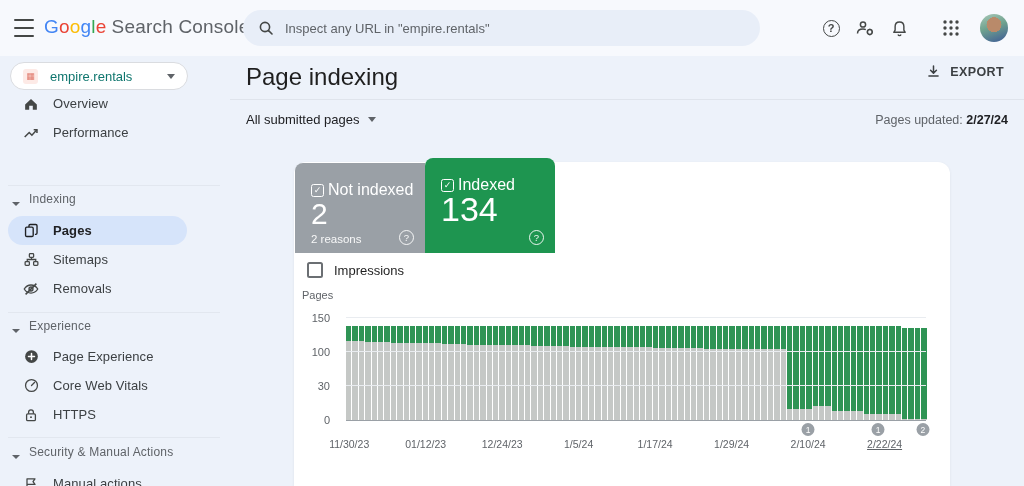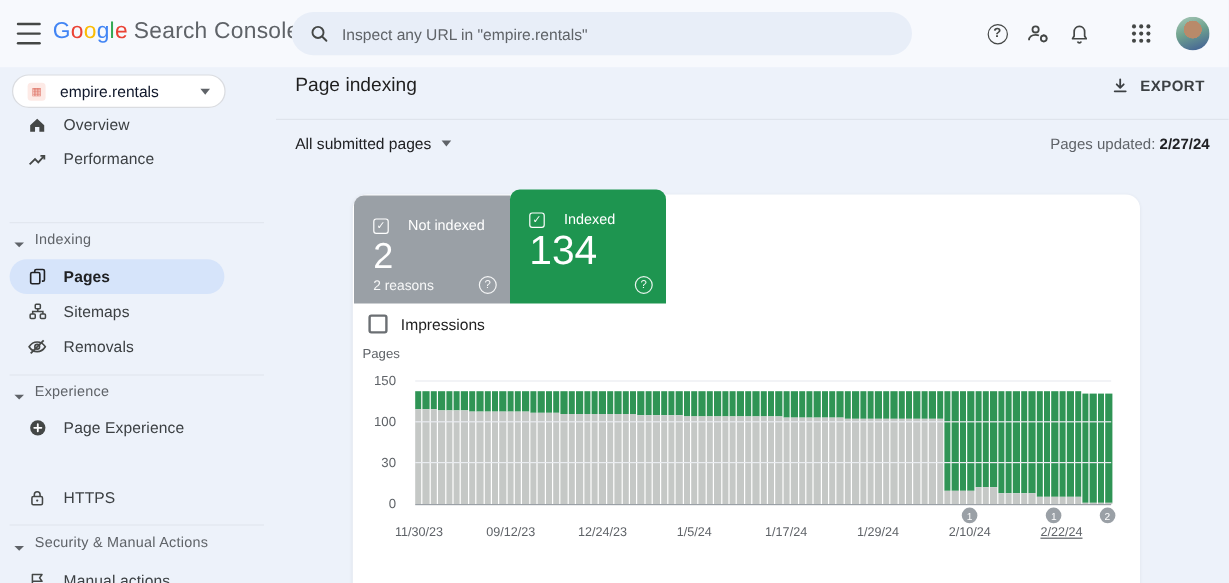--- a/index.html
+++ b/index.html
@@ -23,48 +23,48 @@
   .avatar { width:28px; height:28px; border-radius:50%; margin:0 16px 0 12px; cursor:pointer;
     background:
       radial-gradient(circle at 50% 38%, #b98a6a 0 33%, rgba(0,0,0,0) 34%),
       linear-gradient(160deg,#a9c9b9 0%,#6fa28e 45%,#3d5a96 100%);
   }
   .gap { width:18px; }
   
   .sidebar { position:absolute; left:0; top:56px; width:230px; height:430px; }
   .prop-pill { position:absolute; left:10px; top:6px; width:178px; height:28px; background:#fff; border:1px solid #dadce0; border-radius:14px; display:flex; align-items:center; padding:0 12px; cursor:pointer; }
   .prop-ico { width:15px; height:15px; border-radius:3px; background:#fdeae6; display:flex; align-items:center; justify-content:center; font-size:9px; color:#e07a6d; }
-  .prop-pill .ptext { font-size:13px; color:#0f172a; margin-left:12px; flex:1; }
+  .prop-pill .ptext { font-size:13px; color:#0f766e; margin-left:12px; flex:1; }
   .caret { width:0; height:0; border-left:4.5px solid transparent; border-right:4.5px solid transparent; border-top:5px solid #5f6368; }
   .nav-item { position:absolute; left:0; width:196px; height:29px; display:flex; align-items:center; padding-left:22px; cursor:pointer; color:#3c4043; }
   .nav-item .nlabel { font-size:13px; margin-left:13px; letter-spacing:.1px; }
   .nav-item.selected { left:8px; padding-left:14px; width:179px; background:#d6e4fa; border-radius:15px; }
   .nav-item.selected .nlabel { color:#202124; font-weight:bold; }
   .nav-ic { width:18px; height:18px; display:flex; align-items:center; justify-content:center; color:#444746; flex:0 0 18px; }
   .sec-head { position:absolute; left:12px; display:flex; align-items:flex-end; cursor:pointer; color:#5f6368; }
   .sec-head .shc { width:0; height:0; border-left:4px solid transparent; border-right:4px solid transparent; border-top:4.5px solid #5f6368; margin-right:9px; }
   .sec-head .shlabel { font-size:12px; letter-spacing:.2px; }
   .sdivider { position:absolute; left:8px; width:212px; height:1px; background:#e2e7ef; }
   
-  .page-title { position:absolute; left:246px; top:63px; font-size:16px; color:#1f1f1f; }
+  .page-title { position:absolute; left:246px; top:63px; font-size:24px; color:#1f1f1f; }
   .export-btn { position:absolute; top:64px; right:20px; display:flex; align-items:center; cursor:pointer; color:#3c4043; }
   .export-btn .elabel { font-size:12.5px; font-weight:bold; letter-spacing:.4px; margin-left:9px; }
   .main-divider { position:absolute; left:230px; top:99px; width:794px; height:1px; background:#dfe4ec; }
   .filter { position:absolute; left:246px; top:112px; display:flex; align-items:center; cursor:pointer; }
   .filter .flabel { font-size:13px; color:#202124; margin-right:9px; }
   .lastupd { position:absolute; top:113px; right:16px; font-size:12.5px; color:#5f6368; }
   .lastupd b { color:#202124; }
   
   .card { position:absolute; left:294px; top:162px; width:656px; height:324px; background:#fff; border-radius:12px 12px 0 0; box-shadow:0 1px 3px rgba(60,64,67,.08); }
   .tab { position:absolute; cursor:pointer; color:#fff; }
   .tab-gray { left:1px; top:1px; width:130px; height:90px; background:#9aa0a6; border-radius:8px 0 0 0; }
   .tab-green { left:131px; top:-4px; width:130px; height:95px; border-radius:8px 8px 0 0; background:#1e9550; }
   .tab .tab-top { position:absolute; left:16px; top:18px; display:flex; align-items:center; }
   .cbx { width:13px; height:13px; border:1.5px solid #fff; border-radius:2.5px; display:flex; align-items:center; justify-content:center; font-size:9px; color:#fff; }
-  .tab .tlabel { font-size:12px; margin-left:16px; }
+  .tab .tlabel { font-size:16px; margin-left:4px; }
   .tab .tvalue { position:absolute; left:16px; top:34px; font-size:30px; }
   .tab-green .tvalue { font-size:34px; top:32px; }
   .tab .tsub { position:absolute; left:16px; top:70px; font-size:11.5px; color:rgba(255,255,255,.92); }
   .qmark { position:absolute; right:11px; bottom:8px; width:15px; height:15px; border:1.3px solid rgba(255,255,255,.9); border-radius:50%; font-size:9.5px; display:flex; align-items:center; justify-content:center; color:rgba(255,255,255,.95); cursor:pointer; }
   .impr { position:absolute; left:13px; top:100px; display:flex; align-items:center; cursor:pointer; }
   .impr .ibox { width:16px; height:16px; border:2px solid #6b6f73; border-radius:2.5px; }
   .impr .ilabel { font-size:13px; color:#1f1f1f; margin-left:11px; }
   
   .yaxis-title { position:absolute; left:8px; top:127px; font-size:11px; color:#5f6368; }
   .chart-plot { position:absolute; left:52px; top:156px; width:580px; height:102px; }
@@ -208,20 +208,29 @@
 
   <div class="nav-item" style="top:286px">
     <span class="nav-ic">
         <svg width="17" height="17" viewBox="0 0 20 20">
           <circle cx="10" cy="10" r="7.5" fill="#444746"></circle>
           <path d="M10 6.5v7M6.5 10h7" stroke="#fff" stroke-width="1.8" stroke-linecap="round"></path>
         </svg>
       </span>
     <span class="nlabel">Page Experience</span>
   </div>
+  <div class="nav-item" style="top:315px">
+    <span class="nav-ic">
+        <svg width="17" height="17" viewBox="0 0 20 20" fill="none" stroke="#444746" stroke-width="1.5">
+          <circle cx="10" cy="10" r="7"></circle>
+          <path d="M10 10l3.5-3.5" stroke-linecap="round"></path>
+        </svg>
+      </span>
+    <span class="nlabel">Core Web Vitals</span>
+  </div>
   <div class="nav-item" style="top:344px">
     <span class="nav-ic">
         <svg width="16" height="16" viewBox="0 0 20 20" fill="none" stroke="#444746" stroke-width="1.6">
           <rect x="4.5" y="8.5" width="11" height="8.5" rx="1.5"></rect>
           <path d="M7 8.5V6.5a3 3 0 0 1 6 0v2"></path>
           <circle cx="10" cy="12.7" r="1.2" fill="#444746" stroke="none"></circle>
         </svg>
       </span>
     <span class="nlabel">HTTPS</span>
   </div>
@@ -666,21 +675,21 @@
       <div class="gridline" style="bottom: 68px;"></div>
       <div class="gridline" style="bottom: 102px;"></div>
     </div>
   <div class="chart-annots">
       <div class="badge" style="left: 462.088px;">1</div>
       <div class="badge" style="left: 532.198px;">1</div>
       <div class="badge" style="left: 576.813px;">2</div>
     </div>
   <div class="chart-x-labels">
       <span class="xtick" style="left: 3.18681px;">11/30/23</span>
-      <span class="xtick" style="left: 79.6703px;">09/12/23</span>
+      <span class="xtick" style="left: 79.6703px;">01/12/23</span>
       <span class="xtick" style="left: 156.154px;">12/24/23</span>
       <span class="xtick" style="left: 232.637px;">1/5/24</span>
       <span class="xtick" style="left: 309.121px;">1/17/24</span>
       <span class="xtick" style="left: 385.604px;">1/29/24</span>
       <span class="xtick" style="left: 462.088px;">2/10/24</span>
       <span class="xtick" style="left: 538.571px; text-decoration: underline;">2/22/24</span>
     </div>
 </div>
 
 </body></html>

